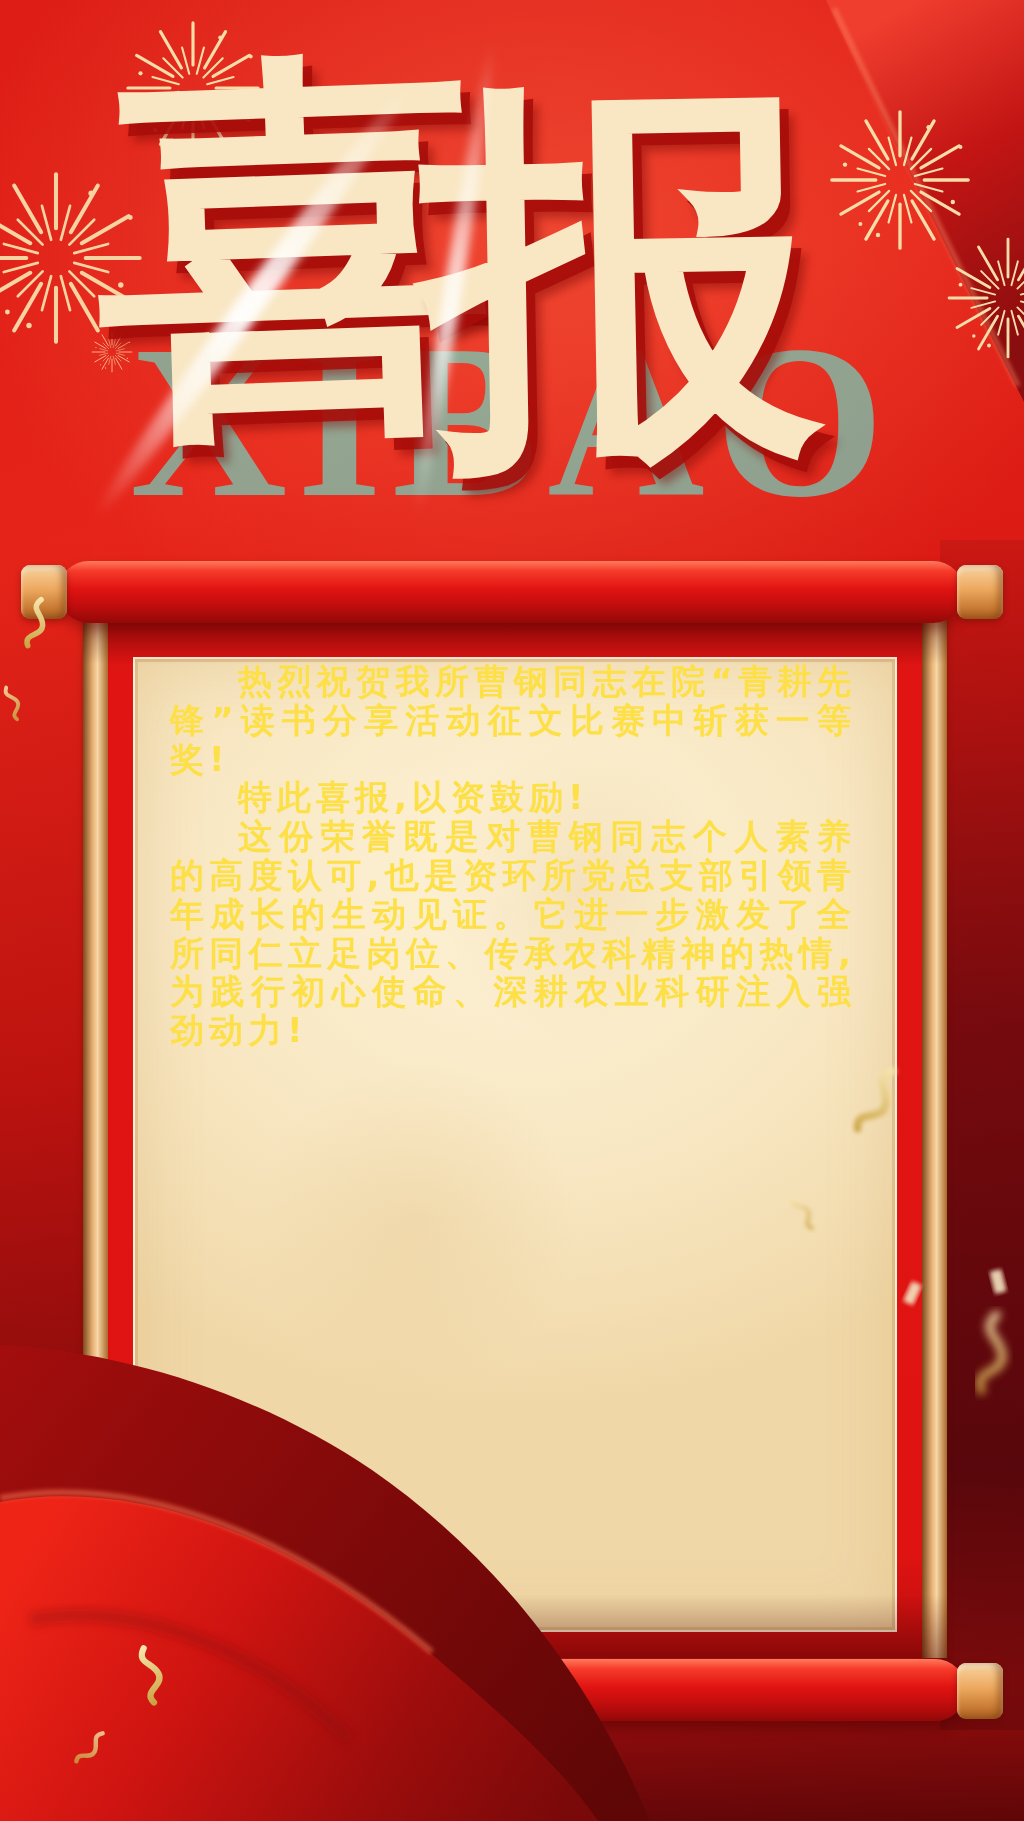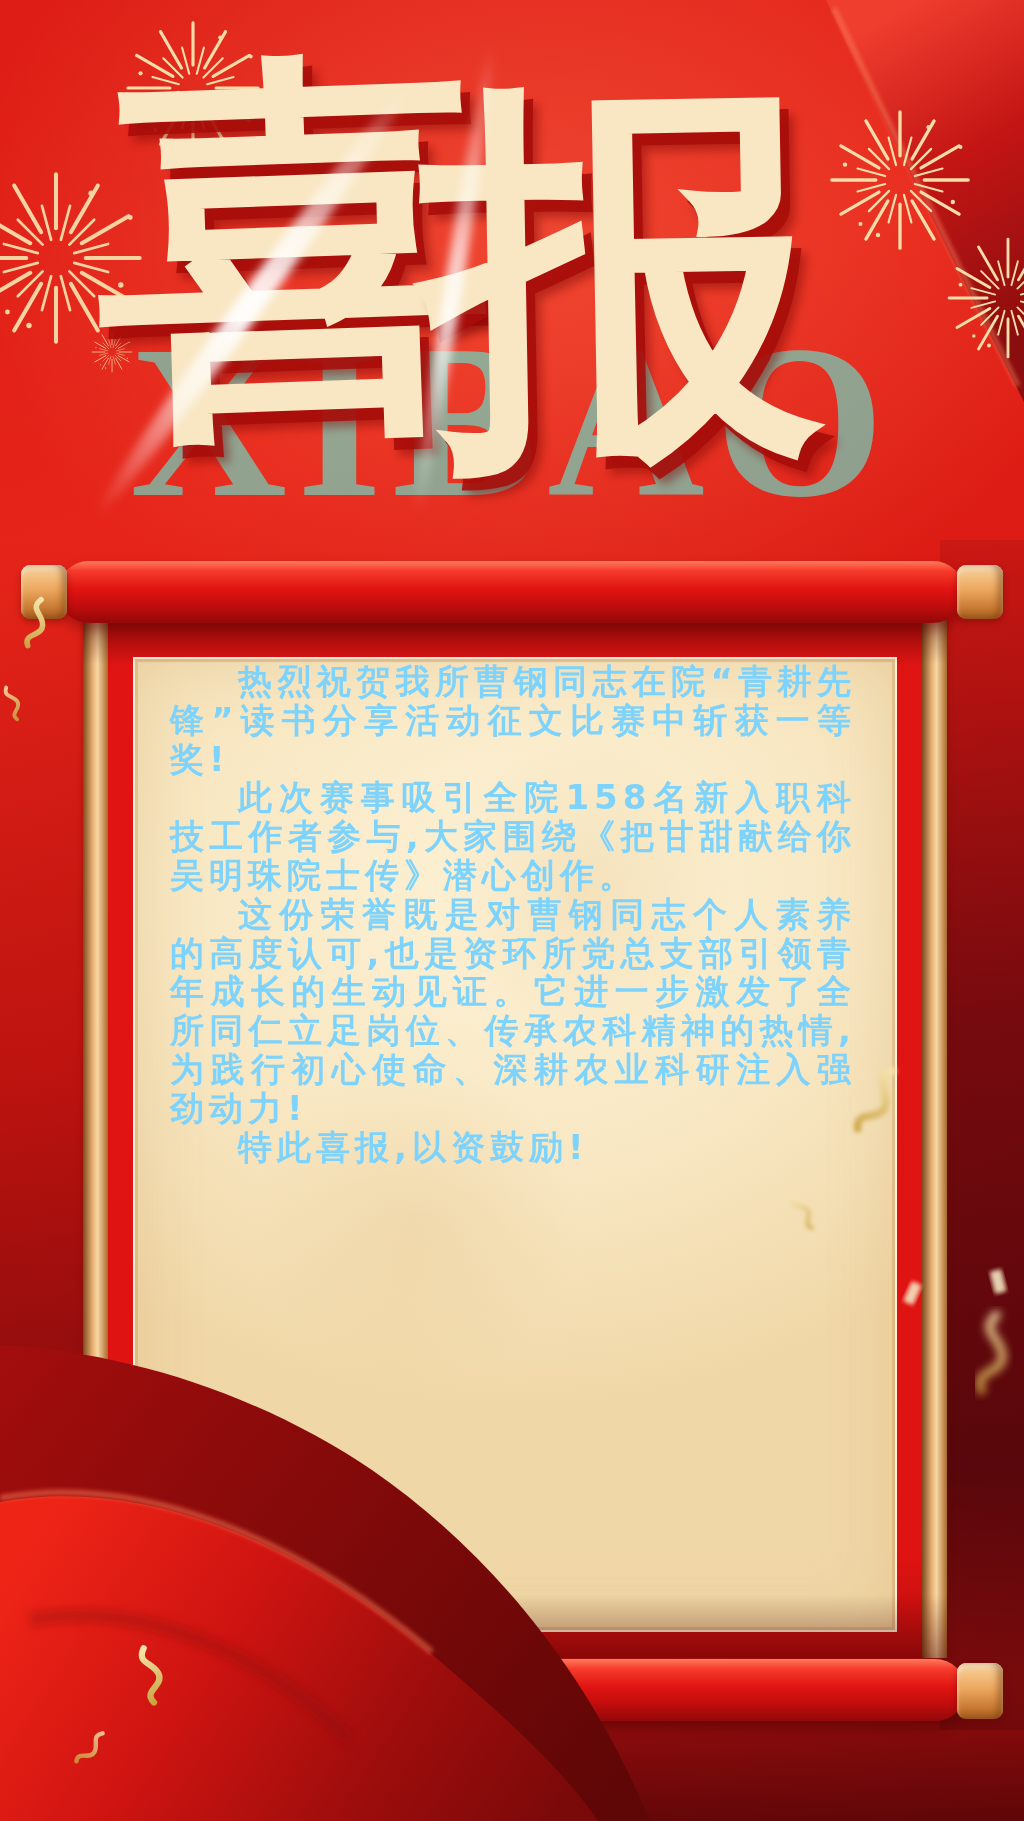--- a/index.html
+++ b/index.html
@@ -90,21 +90,21 @@
     background:linear-gradient(180deg,#f8d5a2 0%,#eda85f 45%,#c87a33 80%,#a35a1f 100%);
     box-shadow:inset -5px 0 7px rgba(120,60,15,.55),inset 0 4px 4px rgba(255,241,214,.85),0 3px 6px rgba(90,10,0,.4);
   }
   .cap-tl{left:21px;top:565px;}
   .cap-tr{left:957px;top:565px;}
   .cap-br{left:957px;top:1663px;height:56px;}
   
   .paper-text{
     left:170px;top:662px;width:686px;z-index:8;
     font-size:34px;line-height:38.8px;letter-spacing:5px;
-    color:#7dd3fc;font-weight:600;text-align:justify;
+    color:#fde047;font-weight:600;text-align:justify;
   }
   .paper-text p{margin:0;text-indent:2em;}
   
   .svg-back{left:0;top:0;z-index:2;pointer-events:none;}
   .svg-front{left:0;top:0;z-index:9;pointer-events:none;}
 </style>
 </head>
 <body>
 
 <div class="abs bg-base"></div>
@@ -203,23 +203,22 @@
   <div class="abs shadow-band-bottom"></div>
   <div class="abs roller roller-top"></div>
   <div class="abs roller roller-bottom"></div>
   <div class="abs roller-cap cap-tl"></div>
   <div class="abs roller-cap cap-tr"></div>
   <div class="abs roller-cap cap-br"></div>
 </div>
 
 <div class="abs paper-text">
   <p>热烈祝贺我所曹钢同志在院“青耕先锋”读书分享活动征文比赛中斩获一等奖!</p>
-  <p>此次赛事吸引全院158名新入职科技工作者参与,大家围绕《把甘甜献给你 吴明珠院士传》潜心创作。</p>
+  <p>特此喜报,以资鼓励!</p>
   <p>这份荣誉既是对曹钢同志个人素养的高度认可,也是资环所党总支部引领青年成长的生动见证。它进一步激发了全所同仁立足岗位、传承农科精神的热情,为践行初心使命、深耕农业科研注入强劲动力!</p>
-  <p>特此喜报,以资鼓励!</p>
 </div>
 
 <svg class="abs svg-front" width="1024" height="1821" viewBox="0 0 1024 1821">
   <defs>
     <linearGradient id="gradDark" x1="0" y1="1350" x2="600" y2="1821" gradientUnits="userSpaceOnUse">
       <stop offset="0" stop-color="#a30d0d"></stop>
         <stop offset="1" stop-color="#5f0606"></stop>
     </linearGradient>
     <linearGradient id="gradBright" x1="60" y1="1500" x2="560" y2="1821" gradientUnits="userSpaceOnUse">
       <stop offset="0" stop-color="#ee2417"></stop>

